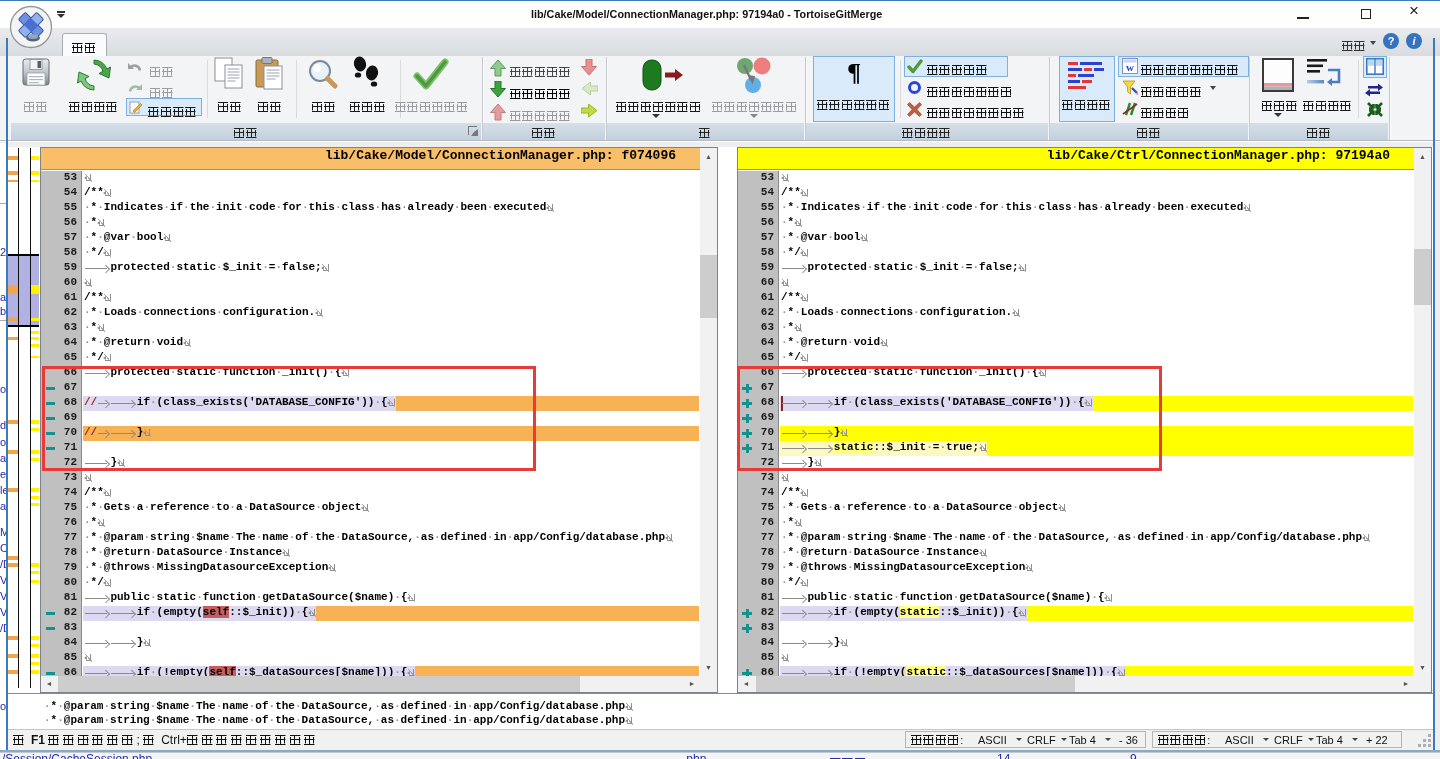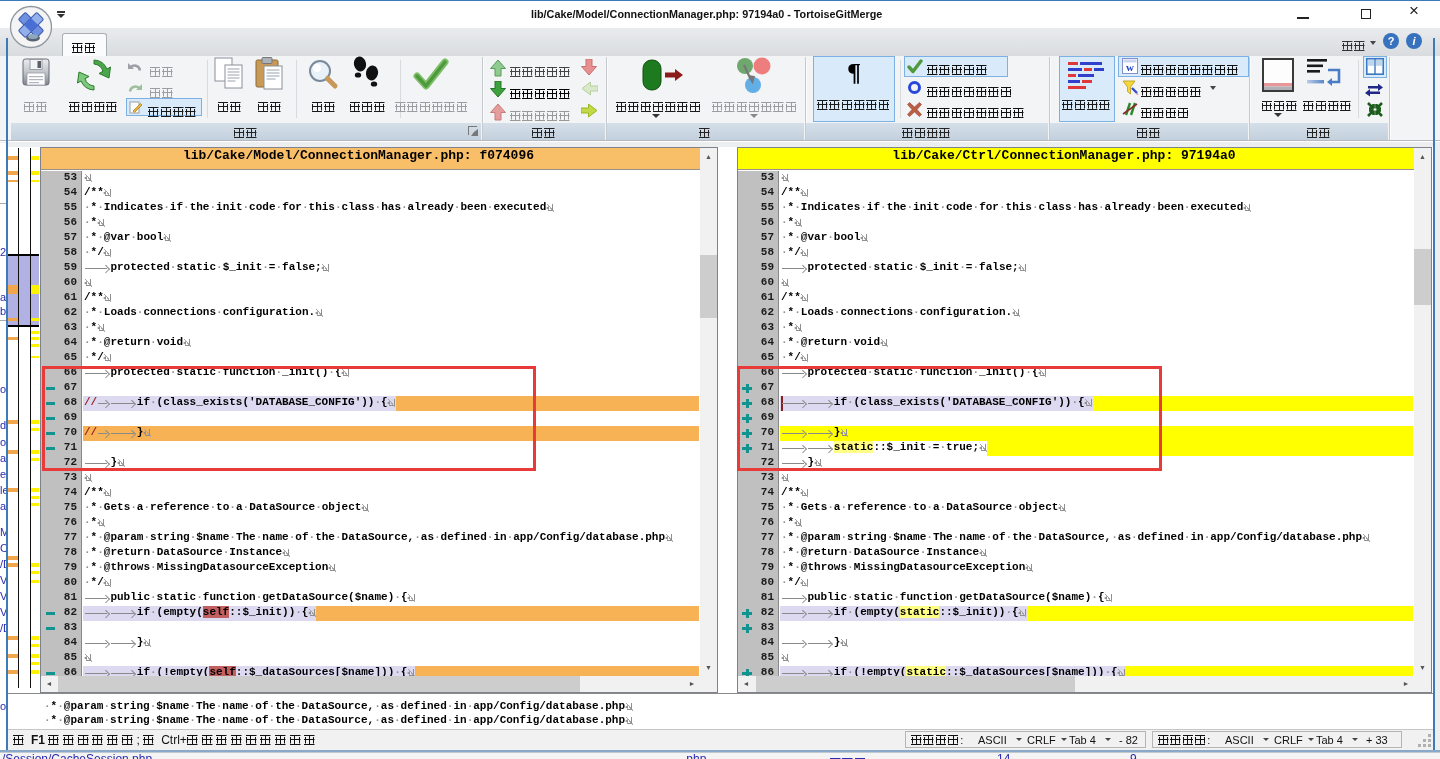--- a/index.html
+++ b/index.html
@@ -8,21 +8,21 @@
 .z{display:inline-block;width:10.5px;height:10.5px;margin-right:1.8px;vertical-align:-1px;
 background:linear-gradient(currentColor,currentColor) 0 0/10.5px 1.4px,
 linear-gradient(currentColor,currentColor) 0 4.6px/10.5px 1px,
 linear-gradient(currentColor,currentColor) 0 9.2px/10.5px 1.4px,
 linear-gradient(currentColor,currentColor) 4.8px 0/1.4px 10.5px,
 linear-gradient(currentColor,currentColor) 0.6px 2.3px/1px 6.5px,
 linear-gradient(currentColor,currentColor) 8.9px 2.3px/1px 6.5px;
 background-repeat:no-repeat}
 
 .pf{position:absolute;top:147px;height:546px;border:1px solid #7d828c;background:#fff}
-.ph{position:absolute;top:148px;height:22px;line-height:22px;text-align:center;
+.ph{position:absolute;top:148px;height:22px;line-height:22px;text-align:right;
 font:bold 13px "Liberation Mono",monospace;color:#000;border-bottom:1px solid #98928a;padding-right:24px}
 .gut{position:absolute;top:171px;height:505px;background:#c0c0c0;border-right:1px solid #888}
 .gl{position:absolute;right:4px;height:15px;line-height:15px;font:bold 11px "Liberation Mono",monospace;color:#1a1a1a}
 .mk{position:absolute;left:5px;width:9px;height:3px;background:#12938f}
 .mkp1{position:absolute;left:4px;width:10px;height:3px;background:#12938f}
 .mkp2{position:absolute;left:7.5px;width:3px;height:9px;background:#12938f}
 .code{position:absolute;top:171px;height:505px;overflow:hidden;background:#fff}
 .cl{position:absolute;left:0;width:100%;height:15px;line-height:15px;font:bold 11px "Liberation Mono",monospace;color:#000;white-space:pre}
 .tx{display:inline-block;height:15px;padding-left:1px}
 .cl i{font-style:normal;color:#8f8f8f}
@@ -536,21 +536,21 @@
 <div class="cl" style="top:90px"><span class="tx"><em style="width:26.4px"></em>protected<i>·</i>static<i>·</i>$_init<i>·</i>=<i>·</i>false;<u></u></span></div>
 <div class="cl" style="top:105px"><span class="tx"><u></u></span></div>
 <div class="cl" style="top:120px"><span class="tx">/**<u></u></span></div>
 <div class="cl" style="top:135px"><span class="tx"><i>·</i>*<i>·</i>Loads<i>·</i>connections<i>·</i>configuration.<u></u></span></div>
 <div class="cl" style="top:150px"><span class="tx"><i>·</i>*<u></u></span></div>
 <div class="cl" style="top:165px"><span class="tx"><i>·</i>*<i>·</i>@return<i>·</i>void<u></u></span></div>
 <div class="cl" style="top:180px"><span class="tx"><i>·</i>*/<u></u></span></div>
 <div class="cl" style="top:195px"><span class="tx"><em style="width:26.4px"></em>protected<i>·</i>static<i>·</i>function<i>·</i>_init()<i>·</i>{<u></u></span></div>
 <div class="cl" style="top:225px;background:#ffff00"><span class="tx" style="background:#dcd9f1"><v></v><em style="width:26.4px"></em><em style="width:26.4px"></em>if<i>·</i>(class_exists('DATABASE_CONFIG'))<i>·</i>{<u></u></span></div>
 <div class="cl" style="top:255px;background:#ffff00"><span class="tx"><em style="width:26.4px"></em><em style="width:26.4px"></em>}<u></u></span></div>
-<div class="cl" style="top:270px;background:#ffff00"><span class="tx" style="background:#ffffff"><em style="width:26.4px"></em><em style="width:26.4px"></em><b class="hp">static</b>::$_init<i>·</i>=<i>·</i>true;<u></u></span></div>
+<div class="cl" style="top:270px;background:#ffff00"><span class="tx" style="background:#fef9c3"><em style="width:26.4px"></em><em style="width:26.4px"></em><b class="hp">static</b>::$_init<i>·</i>=<i>·</i>true;<u></u></span></div>
 <div class="cl" style="top:285px"><span class="tx"><em style="width:26.4px"></em>}<u></u></span></div>
 <div class="cl" style="top:300px"><span class="tx"><u></u></span></div>
 <div class="cl" style="top:315px"><span class="tx">/**<u></u></span></div>
 <div class="cl" style="top:330px"><span class="tx"><i>·</i>*<i>·</i>Gets<i>·</i>a<i>·</i>reference<i>·</i>to<i>·</i>a<i>·</i>DataSource<i>·</i>object<u></u></span></div>
 <div class="cl" style="top:345px"><span class="tx"><i>·</i>*<u></u></span></div>
 <div class="cl" style="top:360px"><span class="tx"><i>·</i>*<i>·</i>@param<i>·</i>string<i>·</i>$name<i>·</i>The<i>·</i>name<i>·</i>of<i>·</i>the<i>·</i>DataSource,<i>·</i>as<i>·</i>defined<i>·</i>in<i>·</i>app/Config/database.php<u></u></span></div>
 <div class="cl" style="top:375px"><span class="tx"><i>·</i>*<i>·</i>@return<i>·</i>DataSource<i>·</i>Instance<u></u></span></div>
 <div class="cl" style="top:390px"><span class="tx"><i>·</i>*<i>·</i>@throws<i>·</i>MissingDatasourceException<u></u></span></div>
 <div class="cl" style="top:405px"><span class="tx"><i>·</i>*/<u></u></span></div>
 <div class="cl" style="top:420px"><span class="tx"><em style="width:26.4px"></em>public<i>·</i>static<i>·</i>function<i>·</i>getDataSource($name)<i>·</i>{<u></u></span></div>
@@ -578,30 +578,30 @@
 <div class="abs" style="left:8px;top:729px;width:1425px;height:21px;background:#f1f1f1;border-top:1px solid #c6c6c6"></div>
 <div class="abs hint" style="left:13px;top:733px;color:#111;font-size:12px"><span class="z "></span><span style="font-weight:bold"> F1 </span><span class="z "></span><span class="z "></span><span class="z "></span><span class="z "></span><span class="z "></span><span class="z "></span><span>; </span><span class="z "></span><span> Ctrl+</span><span class="z "></span><span class="z "></span><span class="z "></span><span class="z "></span><span class="z "></span><span class="z "></span><span class="z "></span><span class="z "></span><span class="z "></span></div>
 <div class="abs" style="left:905px;top:731px;width:241px;height:17px;border:1px solid #b5b5b5"></div>
 <div class="abs" style="left:911px;top:734px;color:#111;font-size:11px"><span class="z "></span><span class="z "></span><span class="z "></span><span class="z "></span>:</div>
 <div class="abs" style="left:978px;top:734px;font-size:11px;color:#111">ASCII</div>
 <div class="abs" style="left:1016px;top:738px;width:0;height:0;border-left:3px solid transparent;border-right:3px solid transparent;border-top:3.5px solid #444"></div>
 <div class="abs" style="left:1027px;top:734px;font-size:11px;color:#111">CRLF</div>
 <div class="abs" style="left:1061px;top:738px;width:0;height:0;border-left:3px solid transparent;border-right:3px solid transparent;border-top:3.5px solid #444"></div>
 <div class="abs" style="left:1069px;top:734px;font-size:11px;color:#111">Tab 4</div>
 <div class="abs" style="left:1105px;top:738px;width:0;height:0;border-left:3px solid transparent;border-right:3px solid transparent;border-top:3.5px solid #444"></div>
-<div class="abs" style="left:1119px;top:734px;font-size:11px;color:#111">- 82</div>
+<div class="abs" style="left:1119px;top:734px;font-size:11px;color:#111">- 36</div>
 <div class="abs" style="left:1152px;top:731px;width:250px;height:17px;border:1px solid #b5b5b5"></div>
 <div class="abs" style="left:1158px;top:734px;color:#111;font-size:11px"><span class="z "></span><span class="z "></span><span class="z "></span><span class="z "></span>:</div>
 <div class="abs" style="left:1225px;top:734px;font-size:11px;color:#111">ASCII</div>
 <div class="abs" style="left:1263px;top:738px;width:0;height:0;border-left:3px solid transparent;border-right:3px solid transparent;border-top:3.5px solid #444"></div>
 <div class="abs" style="left:1274px;top:734px;font-size:11px;color:#111">CRLF</div>
 <div class="abs" style="left:1308px;top:738px;width:0;height:0;border-left:3px solid transparent;border-right:3px solid transparent;border-top:3.5px solid #444"></div>
 <div class="abs" style="left:1316px;top:734px;font-size:11px;color:#111">Tab 4</div>
 <div class="abs" style="left:1352px;top:738px;width:0;height:0;border-left:3px solid transparent;border-right:3px solid transparent;border-top:3.5px solid #444"></div>
-<div class="abs" style="left:1366px;top:734px;font-size:11px;color:#111">+ 33</div>
+<div class="abs" style="left:1366px;top:734px;font-size:11px;color:#111">+ 22</div>
 <div class="abs" style="left:1428px;top:744px;width:2.5px;height:2.5px;background:#b0b0b0"></div>
 <div class="abs" style="left:1428px;top:739px;width:2.5px;height:2.5px;background:#b0b0b0"></div>
 <div class="abs" style="left:1428px;top:734px;width:2.5px;height:2.5px;background:#b0b0b0"></div>
 <div class="abs" style="left:1423px;top:744px;width:2.5px;height:2.5px;background:#b0b0b0"></div>
 <div class="abs" style="left:1423px;top:739px;width:2.5px;height:2.5px;background:#b0b0b0"></div>
 <div class="abs" style="left:1418px;top:744px;width:2.5px;height:2.5px;background:#b0b0b0"></div>
 <div class="abs" style="left:0;top:750px;width:1440px;height:2px;background:#8aa8c8"></div>
 <div class="abs" style="left:0;top:752px;width:1440px;height:7px;background:#f4f4f4;border-top:1px solid #c0c8d0"></div>
 <div class="abs" style="left:2px;top:752px;font-size:12px;color:#2a2ab0;white-space:nowrap">/Session/CacheSession.php</div>
 <div class="abs" style="left:683px;top:752px;font-size:12px;color:#2a2ab0">.php</div>

